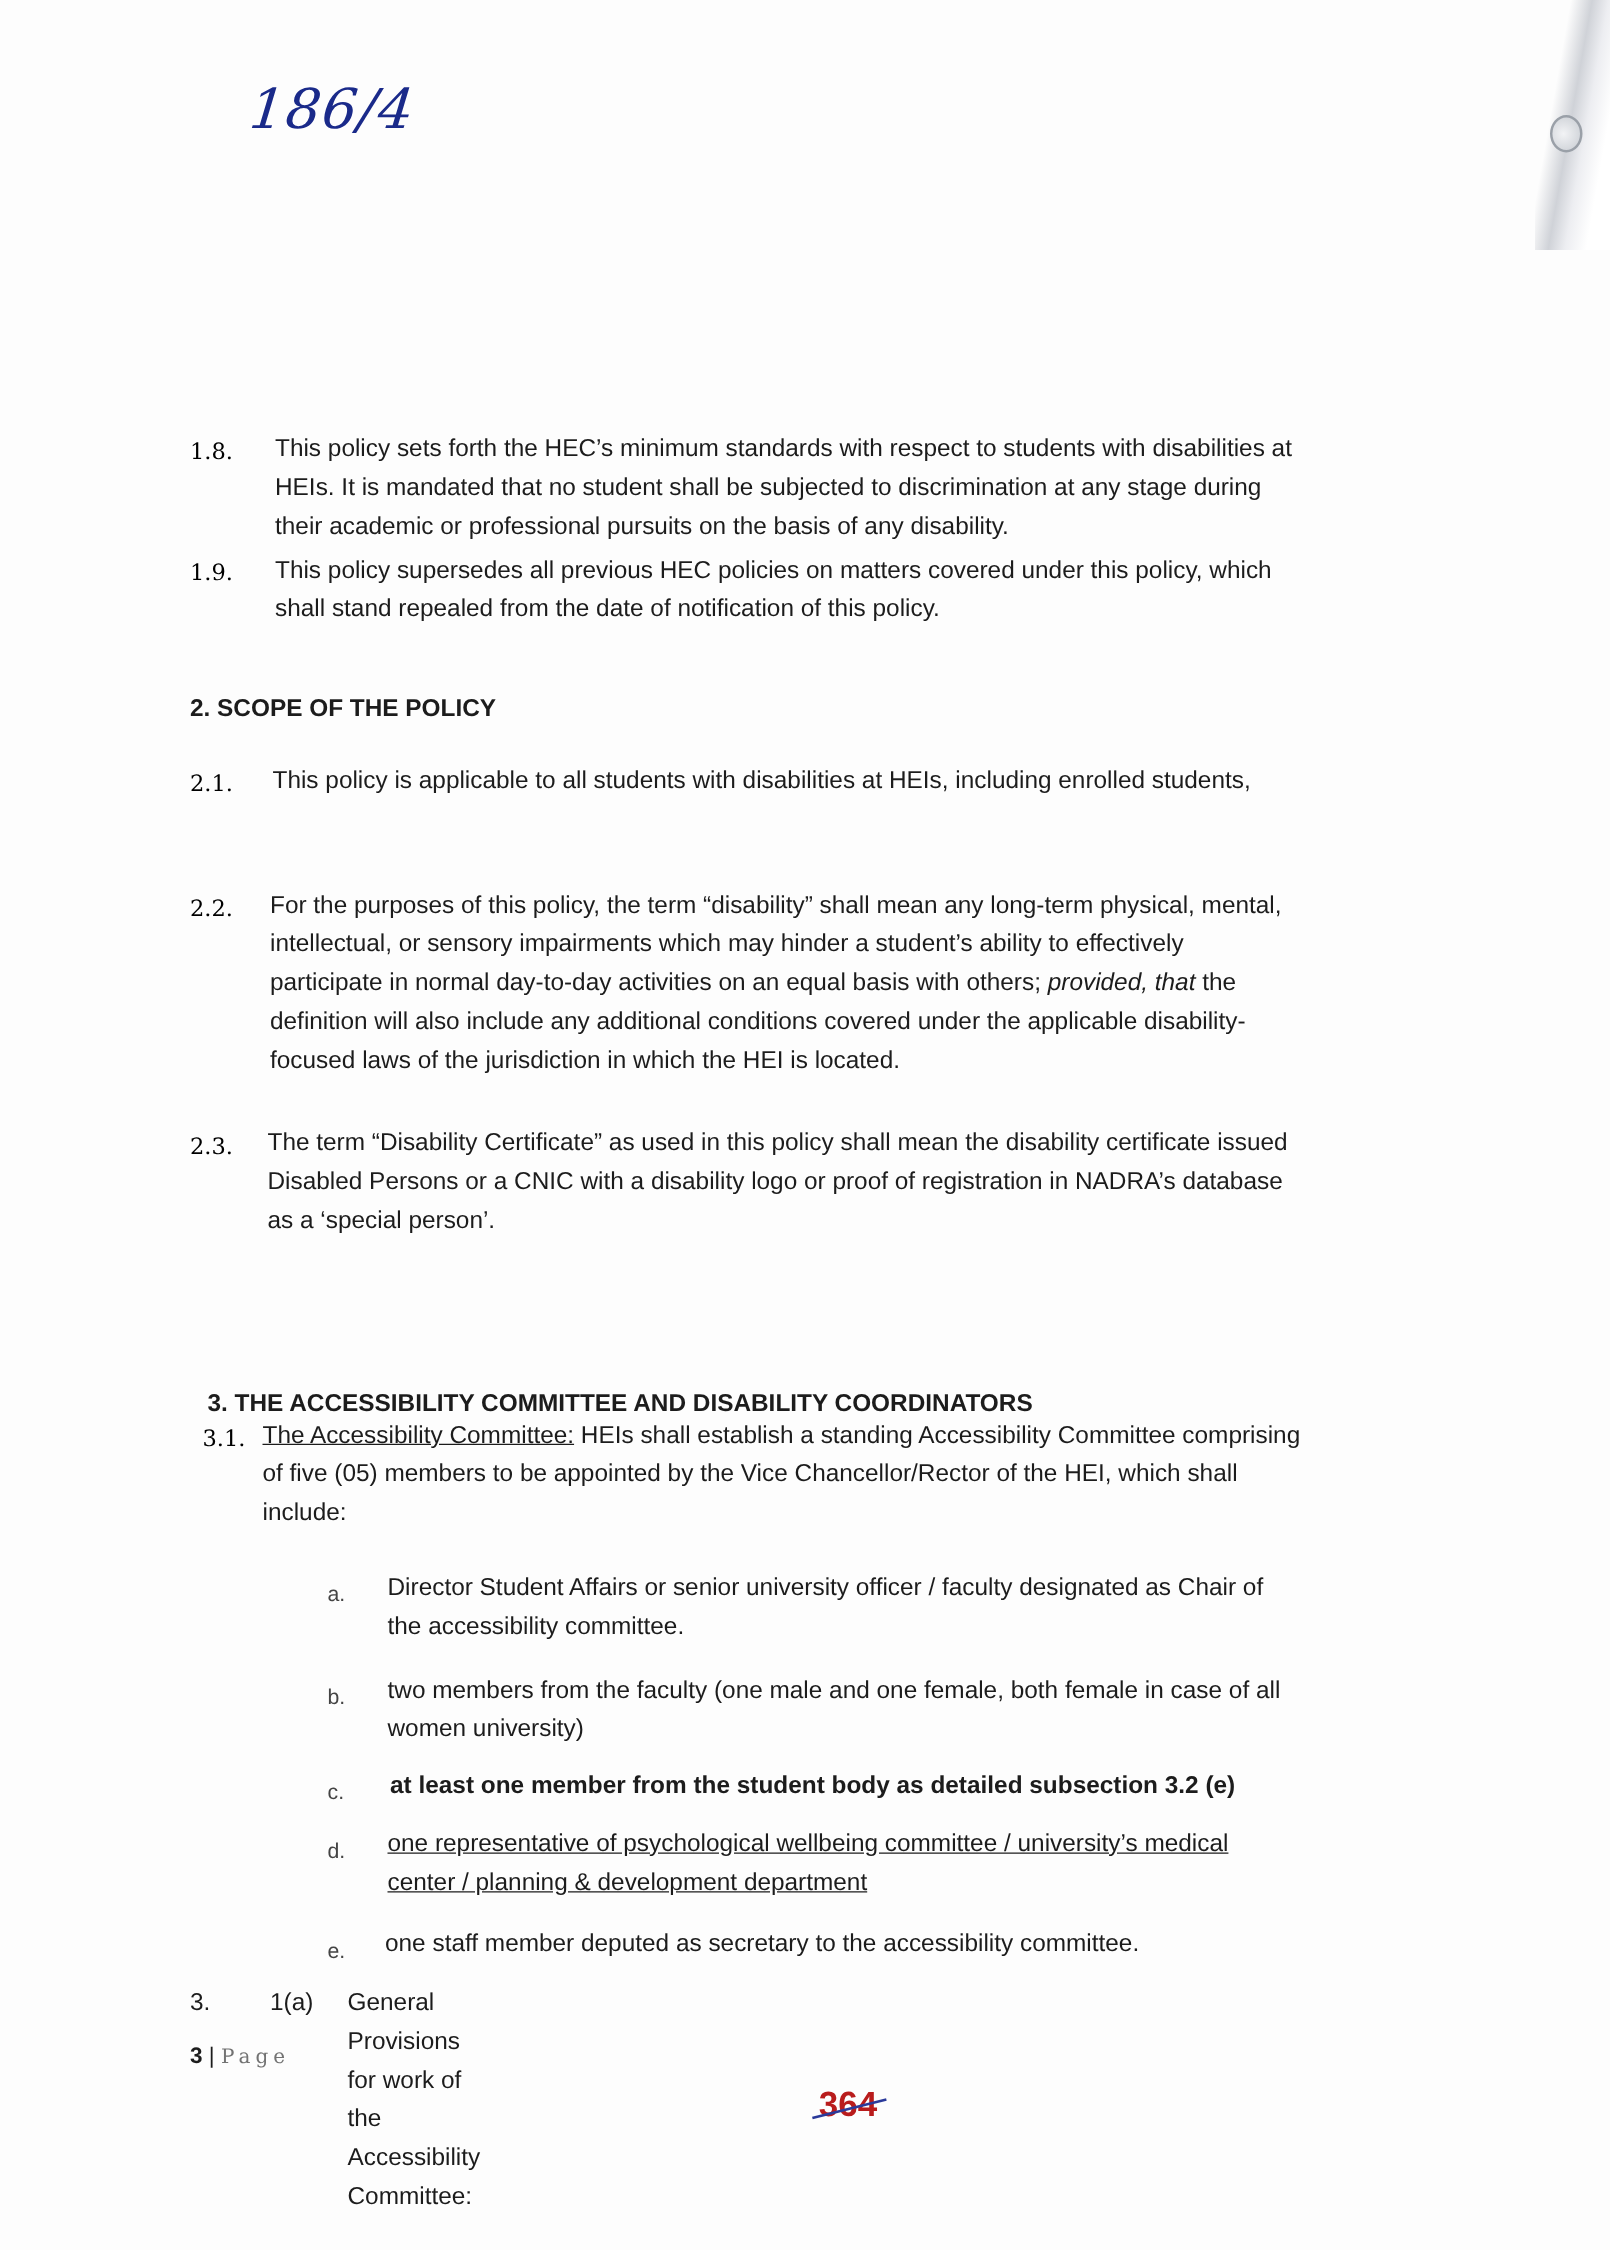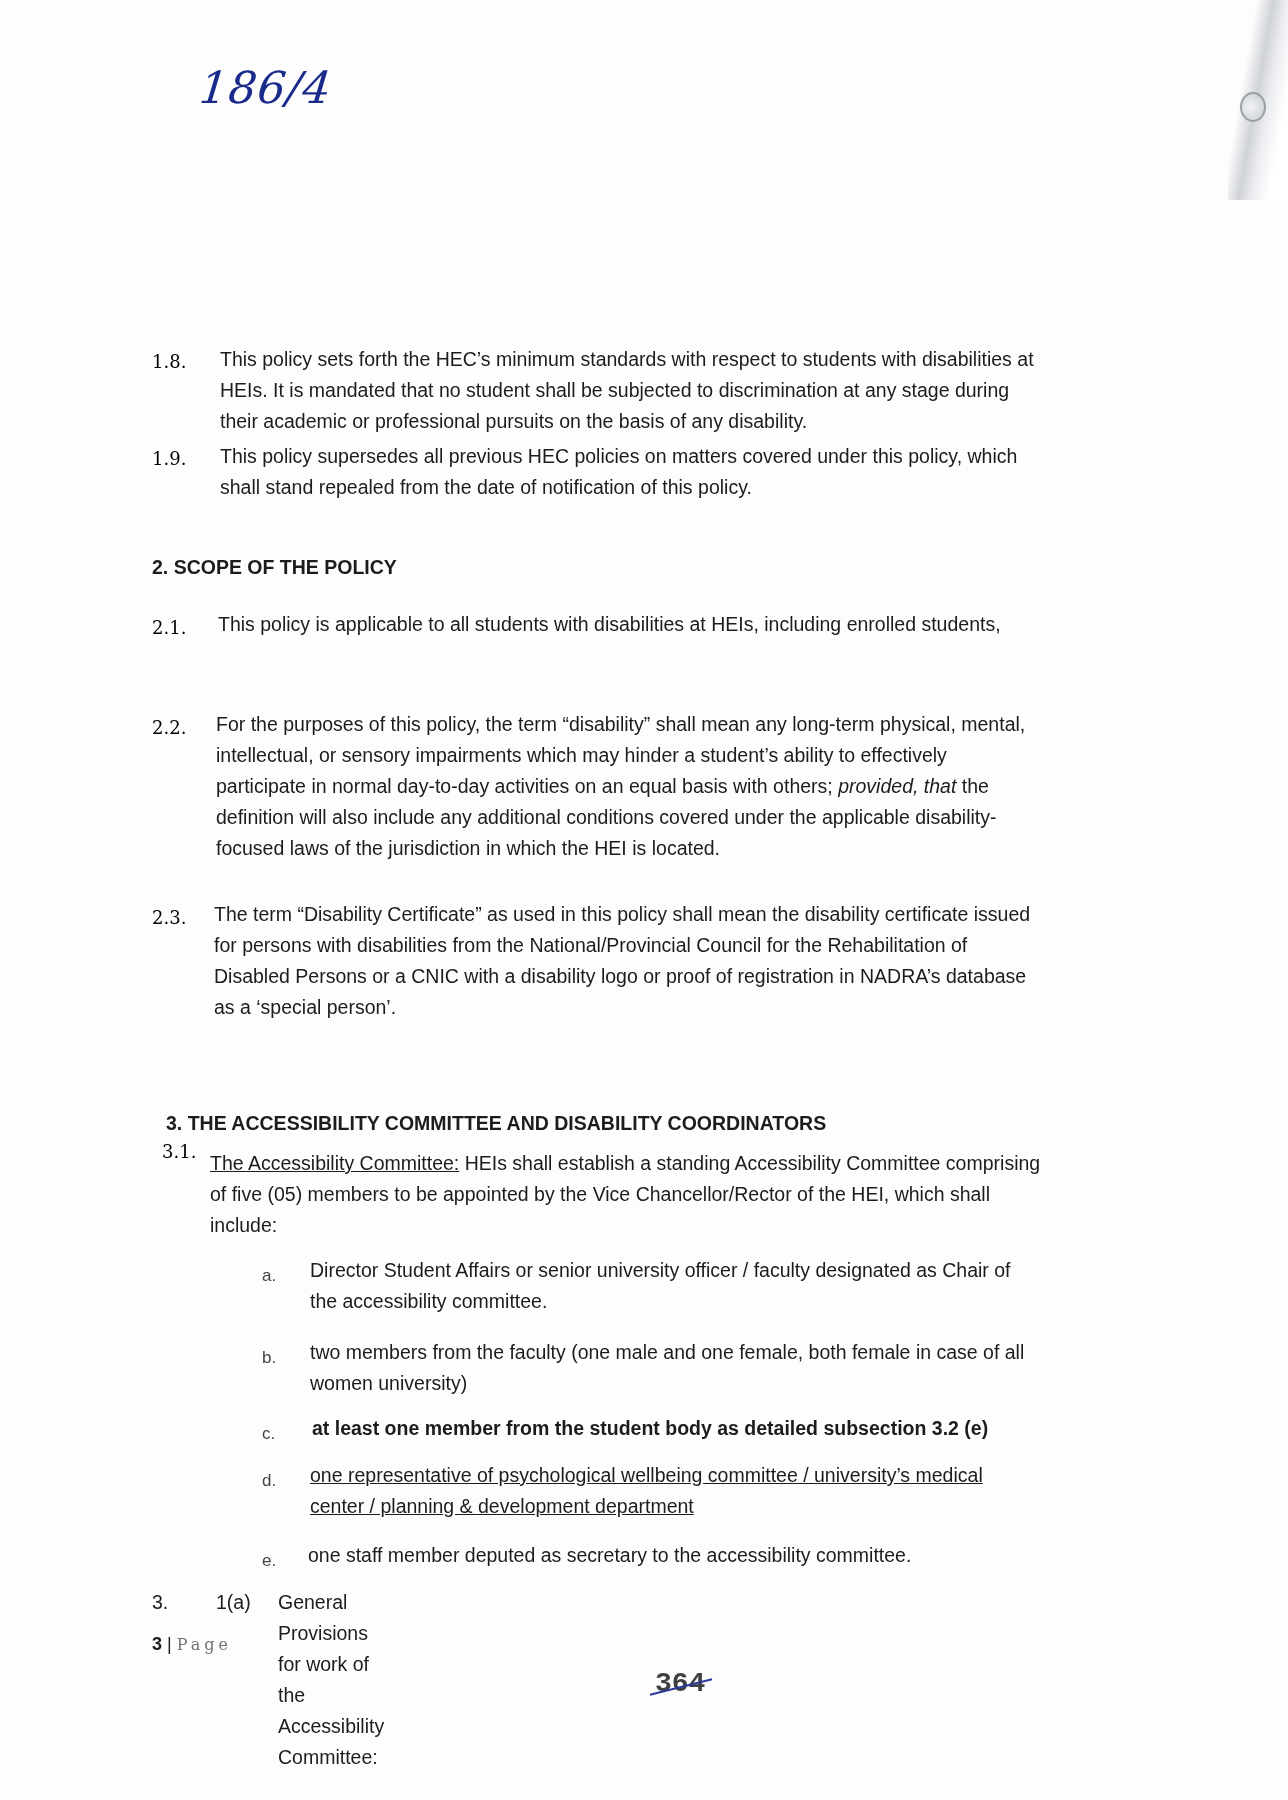--- a/index.html
+++ b/index.html
@@ -27,22 +27,22 @@
     .num { position: absolute; font-family: "DejaVu Serif", serif; font-size: 18px; color: #000000; }
     .text { position: absolute; text-align: justify; }
     .heading { position: absolute; font-weight: bold; font-size: 19.5px; }
     .u { text-decoration: underline; }
     .i { font-style: italic; }
     .list-letter { position: absolute; font-size: 17px; color: #444; }
     .footer-page { position: absolute; left: 152px; top: 1634px; font-size: 18px; }
     .footer-page b { font-weight: bold; }
     .footer-page .pg { letter-spacing: 4px; color: #737373; font-family: "DejaVu Serif", serif; font-size: 16px; }
     .stamp {
-      position: absolute; left: 655px; top: 1668px; font-family: Liberation Mono, monospace;
-      font-size: 28px; font-weight: bold; color: #404040;
+      position: absolute; left: 655px; top: 1668px; font-family: Liberation Sans, sans-serif;
+      font-size: 28px; font-weight: bold; color: #b91c1c;
     }
     .stamp::after {
       content: ""; position: absolute; left: -6px; right: -8px; top: 18px; height: 2px;
       background: #2a3a9a; transform: rotate(-14deg);
     }
   </style>
 </head>
 <body>
 
 <div class="edge-shadow"></div>
@@ -86,31 +86,30 @@
       <div><span>participate in normal day-to-day activities on an equal basis with others;</span> <span class="i">provided, that</span><span> the</span></div>
       <div>definition will also include any additional conditions covered under the applicable disability-</div>
       <div>focused laws of the jurisdiction in which the HEI is located.</div>
     </div>
   </div>
 
   <div class="para">
     <span class="num" style="left:152px;top:902px;">2.3.</span>
     <div class="text" style="left:214px;top:899px;width:946px;">
       <div>The term “Disability Certificate” as used in this policy shall mean the disability certificate issued</div>
-      <div>for persons with disabilities from the National/Provincial Council for the Rehabilitation of</div>
       <div>Disabled Persons or a CNIC with a disability logo or proof of registration in NADRA’s database</div>
       <div>as a ‘special person’.</div>
     </div>
   </div>
 
   <div class="heading" style="left:166px;top:1079px;margin-top:33px;">3. THE ACCESSIBILITY COMMITTEE AND DISABILITY COORDINATORS</div>
 
   <div class="para">
     <span class="num" style="left:162px;top:1136px;">3.1.</span>
-    <div class="text" style="left:210px;top:1133px;width:950px;margin-top:15px;">
+    <div class="text" style="left:210px;top:1133px;width:950px;">
       <div><span class="u">The Accessibility Committee:</span><span> HEIs shall establish a standing Accessibility Committee comprising</span></div>
       <div>of five (05) members to be appointed by the Vice Chancellor/Rector of the HEI, which shall</div>
       <div>include:</div>
     </div>
   </div>
 
   <div>
     <div class="para">
       <span class="list-letter" style="left:262px;top:1260px;">a.</span>
       <div class="text" style="left:310px;top:1255px;width:850px;">

